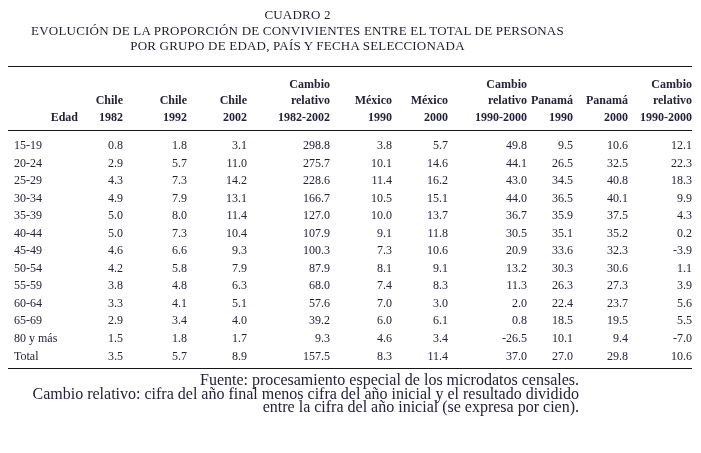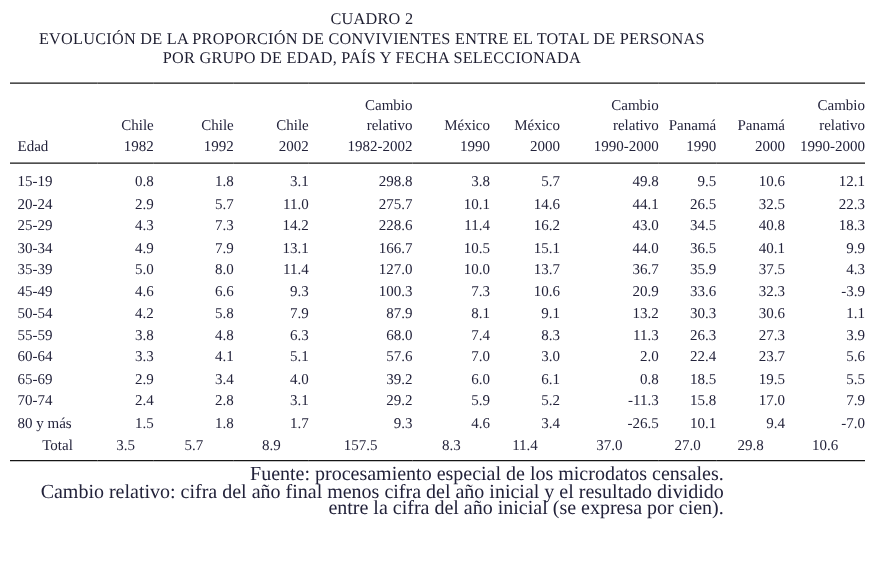--- a/index.html
+++ b/index.html
@@ -37,37 +37,37 @@
   col.c5  { width: 83px; }
   col.c6  { width: 62px; }
   col.c7  { width: 56px; }
   col.c8  { width: 79px; }
   col.c9  { width: 46px; }
   col.c10 { width: 55px; }
   col.c11 { width: 64px; }
 
   thead tr { border-bottom: 1.5px solid #151515; }
   th {
-    font-weight: normal;
+    font-weight: bold;
     vertical-align: bottom;
     text-align: right;
     padding: 9px 0 5px 0;
     line-height: 16.5px;
     white-space: nowrap;
   }
-  th.c-first { text-align: left; padding-left: 6px; }
+  th.c-first { text-align: right; padding-left: 6px; }
 
   td {
     text-align: right;
     line-height: 17.55px;
     white-space: nowrap;
   }
   td.c-first { text-align: left; padding-left: 6px; }
   tbody tr:first-child td { padding-top: 6px; }
-  tbody tr:last-child  td { padding-bottom: 3px; text-align: center; }
+  tbody tr:last-child  td { padding-bottom: 3px; }
 
   .notes {
     margin: 4px 16px 0 8px;
     font-size: 16px;
     line-height: 13.5px;
     color: #22223a;
     text-align: right;
   }
 </style>
 </head>
@@ -205,20 +205,33 @@
           <td>11.4</td>
           <td>127.0</td>
           <td>10.0</td>
           <td>13.7</td>
           <td>36.7</td>
           <td>35.9</td>
           <td>37.5</td>
           <td>4.3</td>
         </tr>
         <tr>
+          <td class="c-first">40-44</td>
+          <td>5.0</td>
+          <td>7.3</td>
+          <td>10.4</td>
+          <td>107.9</td>
+          <td>9.1</td>
+          <td>11.8</td>
+          <td>30.5</td>
+          <td>35.1</td>
+          <td>35.2</td>
+          <td>0.2</td>
+        </tr>
+        <tr>
           <td class="c-first">45-49</td>
           <td>4.6</td>
           <td>6.6</td>
           <td>9.3</td>
           <td>100.3</td>
           <td>7.3</td>
           <td>10.6</td>
           <td>20.9</td>
           <td>33.6</td>
           <td>32.3</td>
@@ -270,33 +283,20 @@
           <td>4.0</td>
           <td>39.2</td>
           <td>6.0</td>
           <td>6.1</td>
           <td>0.8</td>
           <td>18.5</td>
           <td>19.5</td>
           <td>5.5</td>
         </tr>
         <tr>
-          <td class="c-first">70-74</td>
-          <td>2.4</td>
-          <td>2.8</td>
-          <td>3.1</td>
-          <td>29.2</td>
-          <td>5.9</td>
-          <td>5.2</td>
-          <td>-11.3</td>
-          <td>15.8</td>
-          <td>17.0</td>
-          <td>7.9</td>
-        </tr>
-        <tr>
           <td class="c-first">80 y más</td>
           <td>1.5</td>
           <td>1.8</td>
           <td>1.7</td>
           <td>9.3</td>
           <td>4.6</td>
           <td>3.4</td>
           <td>-26.5</td>
           <td>10.1</td>
           <td>9.4</td>

